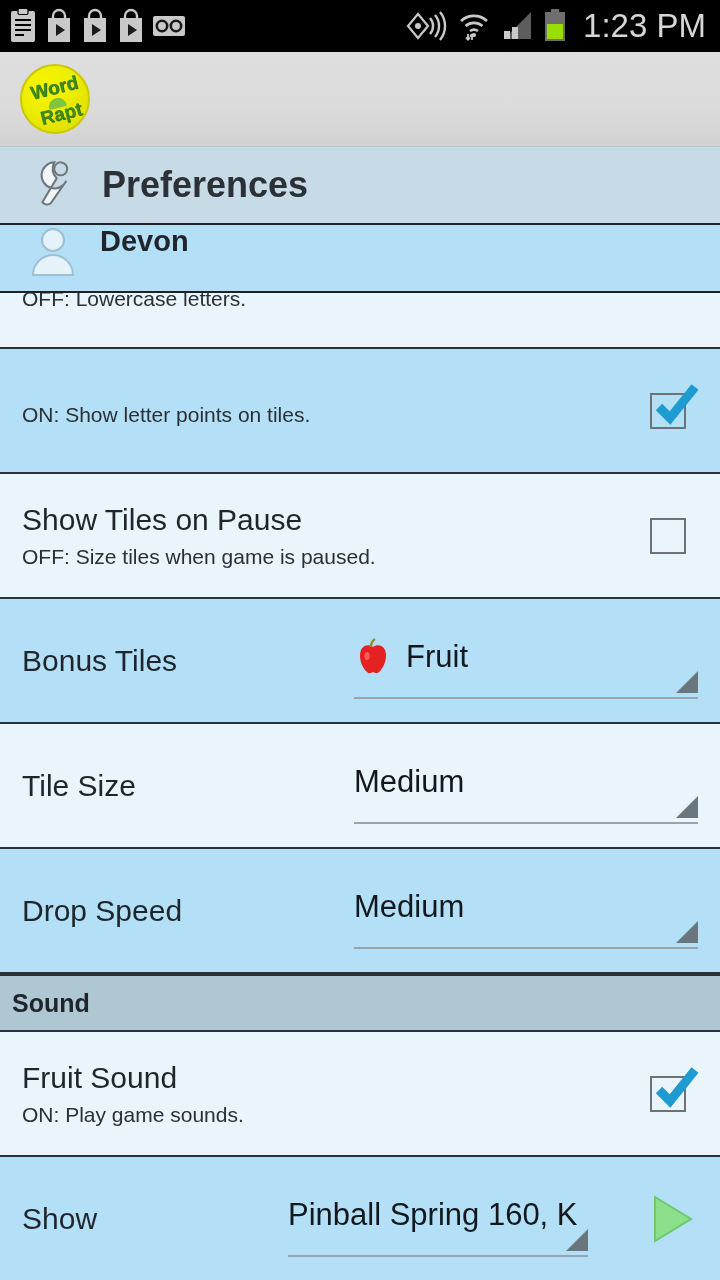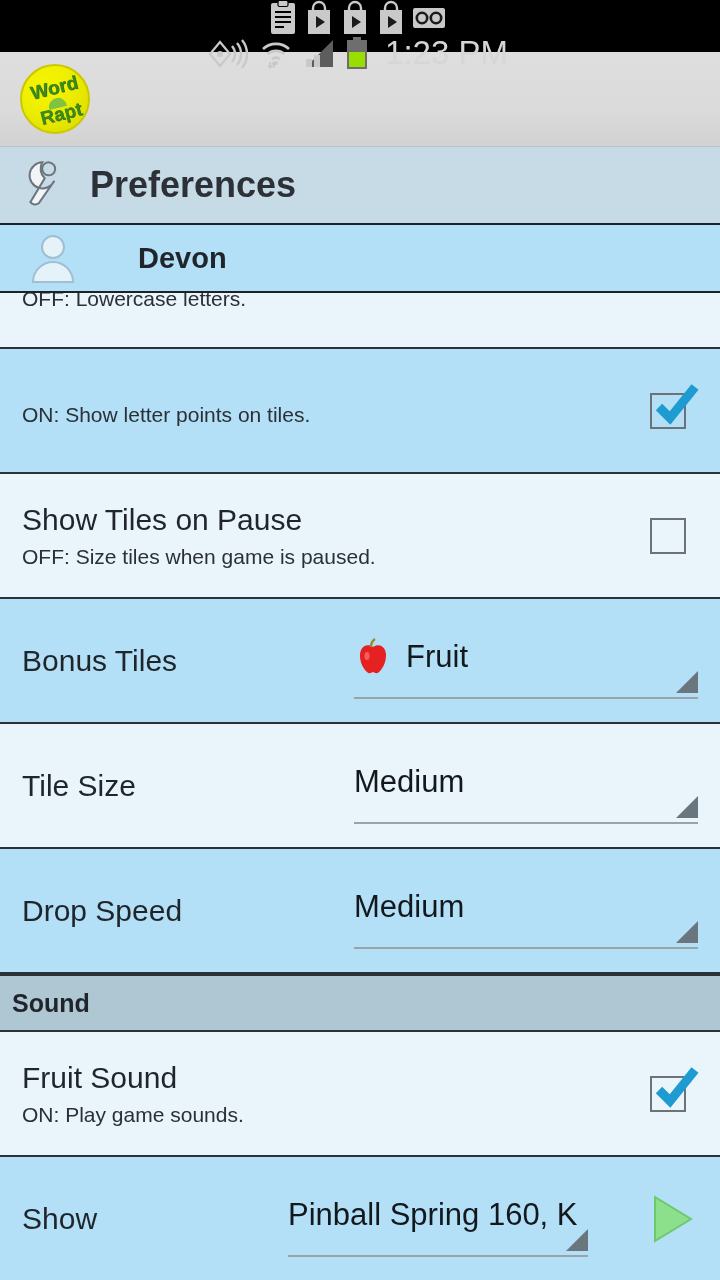--- a/index.html
+++ b/index.html
@@ -14,21 +14,20 @@
 
   
   .status-bar {
     position: relative;
     width: 720px;
     height: 52px;
     background: #000000;
     display: flex;
     align-items: center;
     padding: 0 14px 0 8px;
-    flex-direction: column;
   }
   .status-left {
     display: flex;
     align-items: center;
     gap: 6px;
     flex: 1;
   }
   .status-right {
     display: flex;
     align-items: center;
@@ -92,43 +91,41 @@
     transform: rotate(-14deg);
   }
 
   
   .prefs-header {
     width: 720px;
     height: 78px;
     background: #c6dbe6;
     display: flex;
     align-items: center;
-    padding-left: 10px;
+    padding-left: 22px;
     border-bottom: 2px solid #1d2227;
   }
   .wrench { flex: none; margin-right: 18px; }
   .prefs-title {
     font-size: 36px;
     font-weight: bold;
     color: #2b3136;
     letter-spacing: 0px;
   }
 
   
   .user-bar {
     position: relative;
     width: 720px;
     height: 68px;
     background: #b3e0f7;
     display: flex;
-    align-items: center;
     padding-left: 28px;
     border-bottom: 2px solid #1d2227;
     z-index: 5;
-    gap: 38px;
   }
   .avatar { flex: none; margin-right: 22px; }
   .user-name {
     font-size: 29px;
     font-weight: bold;
     color: #1f252b;
   }
 
   
   .list { width: 720px; }

